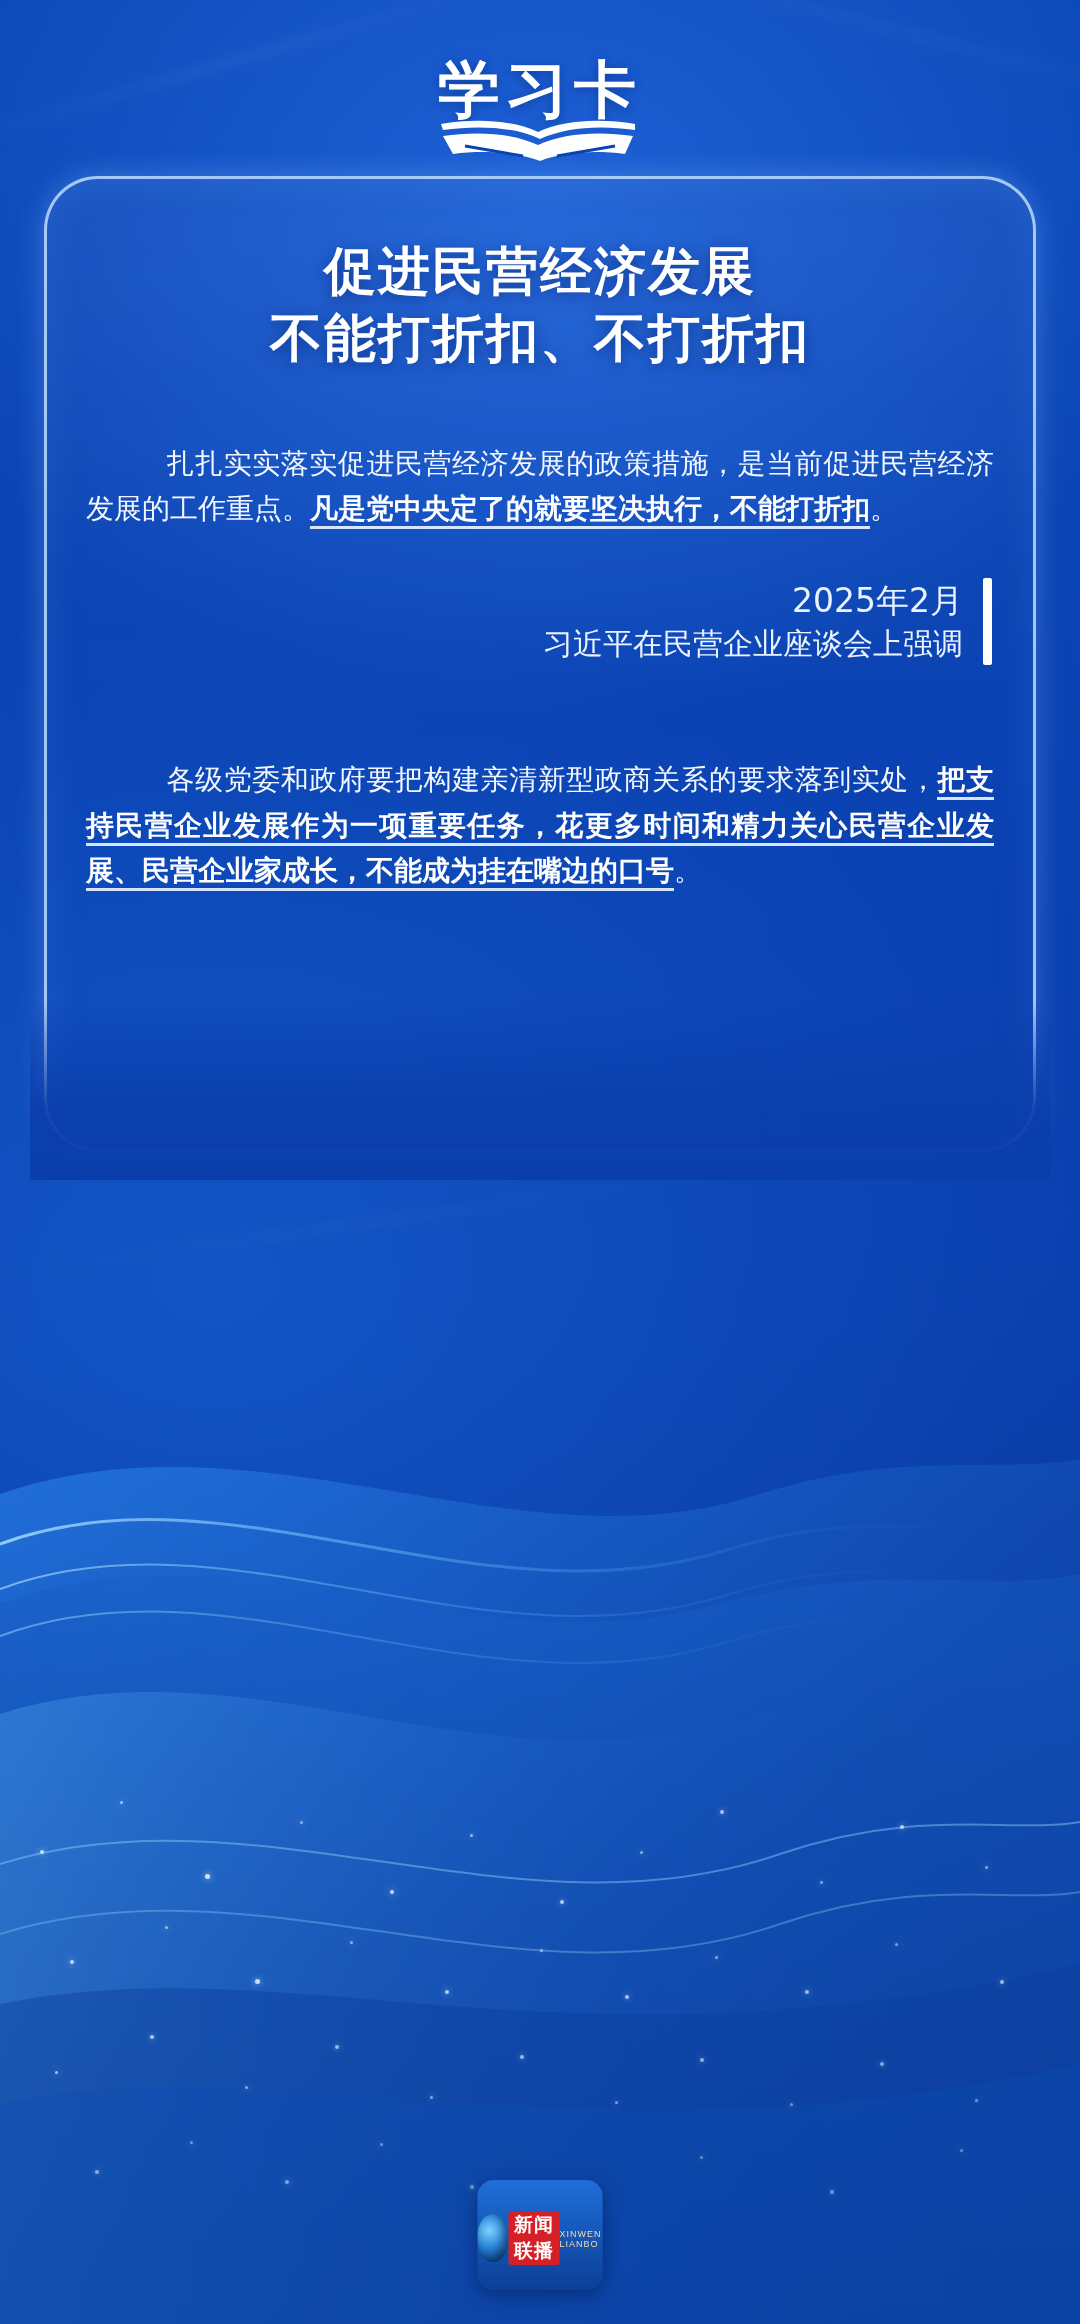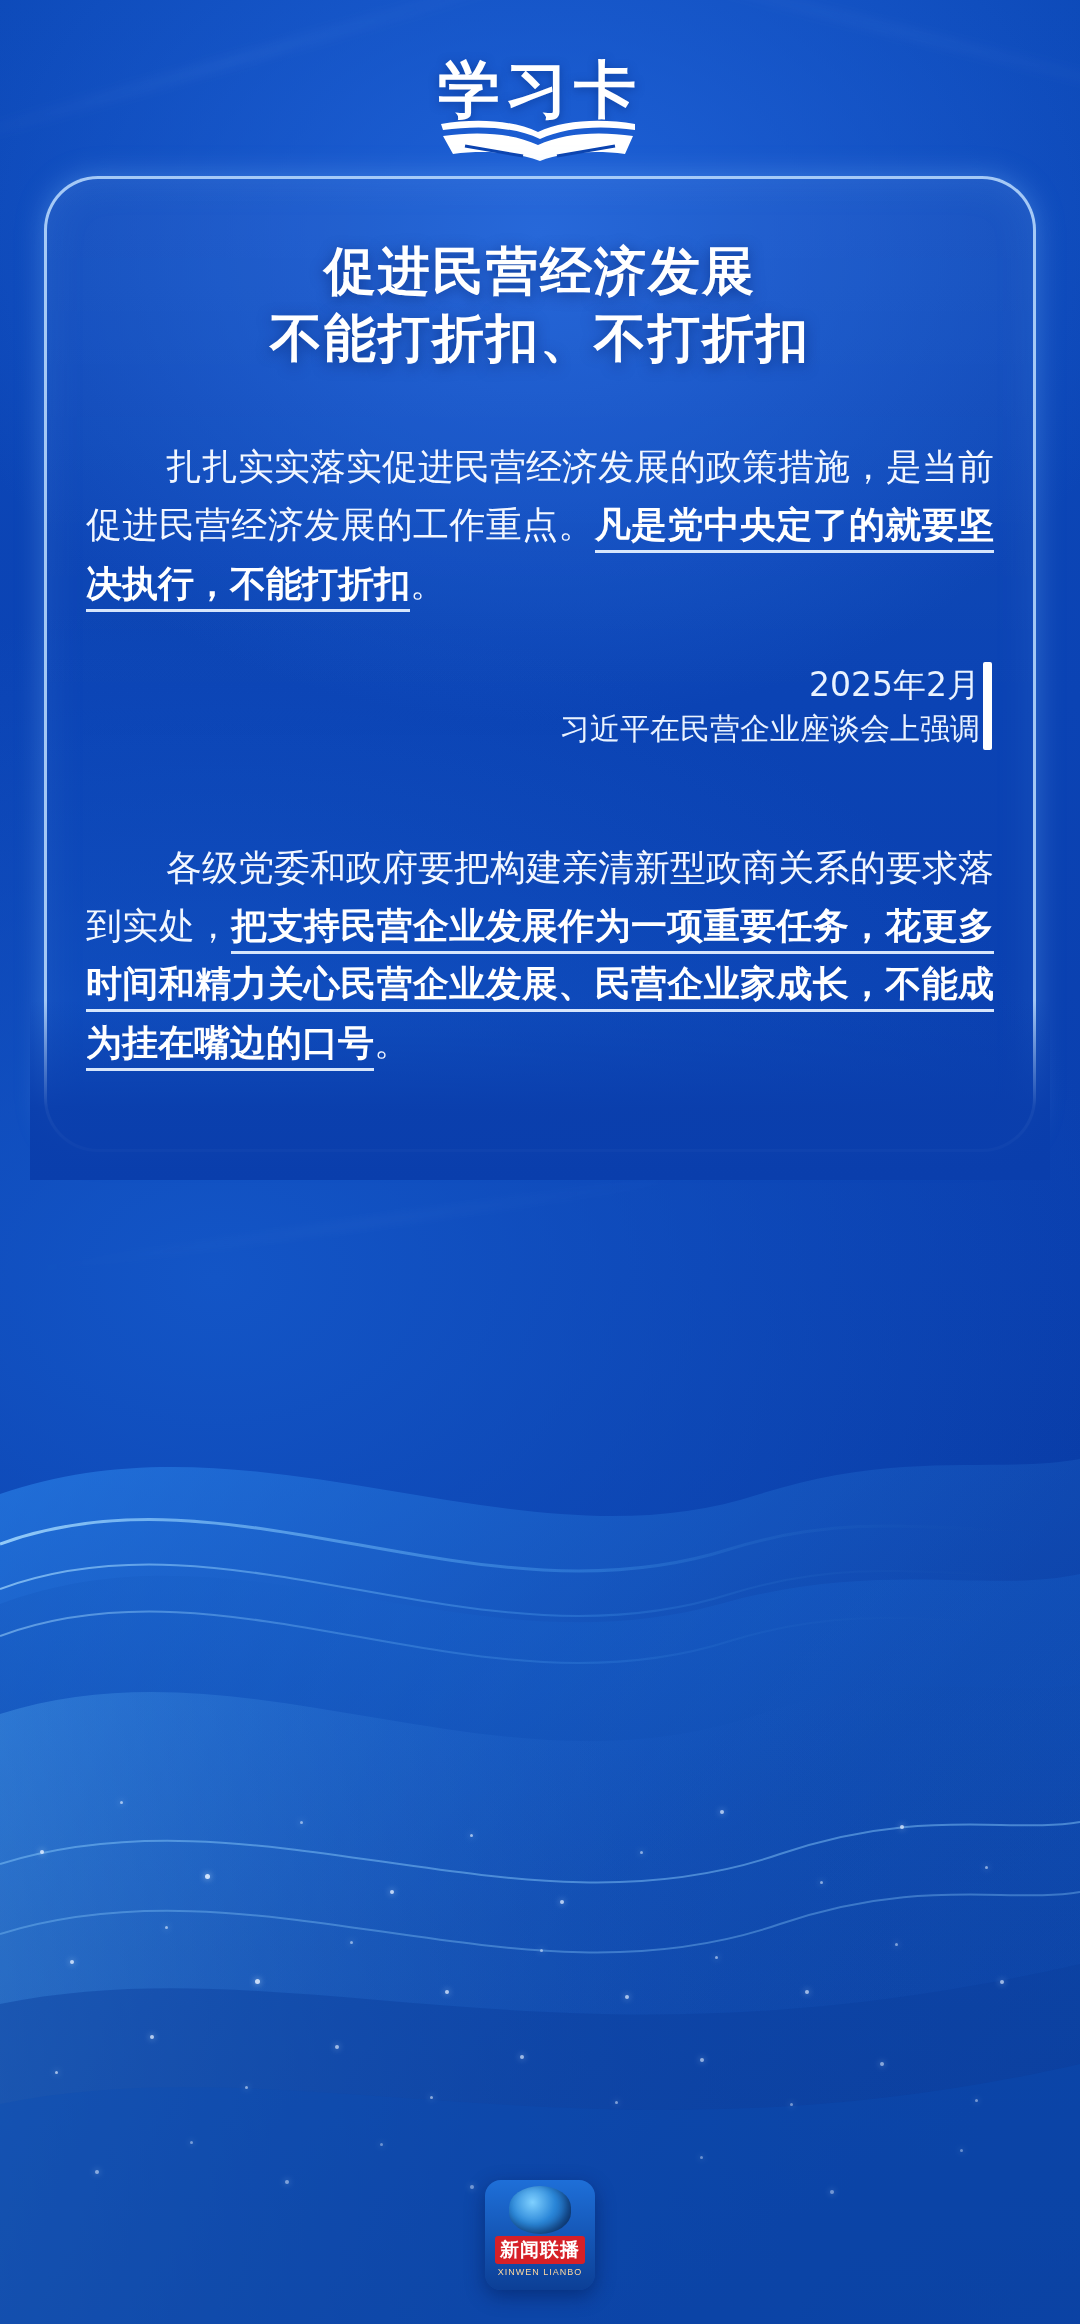--- a/index.html
+++ b/index.html
@@ -73,22 +73,22 @@
     font-weight:bold;
     font-size:52px;
     line-height:1.28;
     color:#ffffff;
     letter-spacing:2px;
     text-shadow:0 3px 14px rgba(0,30,100,.55);
   }
 
   .para {
     margin-top:70px;
-    font-family:Liberation Mono, monospace;
-    font-size:36px;
+    font-family:Liberation Sans, sans-serif;
+    font-size:28px;
     line-height:1.62;
     color:#f2f7ff;
     text-align:justify;
     text-justify:inter-ideograph;
     padding:0 14px;
   }
   .para .indent { display:inline-block; width:80px; }
   .hl {
     font-weight:bold;
     color:#ffffff;
@@ -100,21 +100,21 @@
     margin-top:46px;
     display:flex;
     justify-content:flex-end;
     align-items:stretch;
     padding-right:16px;
   }
   .source-lines {
     text-align:right;
     font-family:"DejaVu Sans", sans-serif;
     color:#eaf3ff;
-    padding-right:3px;
+    padding-right:20px;
   }
   .source-date { font-size:33px; line-height:1.38; }
   .source-desc { font-size:30px; line-height:1.4; }
   .source-bar {
     width:9px;
     background:#ffffff;
     border-radius:2px;
     align-self:stretch;
   }
 
@@ -125,25 +125,25 @@
   .waves { position:absolute; left:0; bottom:0; width:1080px; height:1080px; pointer-events:none; }
   .stars { position:absolute; left:0; bottom:0; width:1080px; height:900px; pointer-events:none; }
   .star {
     position:absolute; background:#dbeaff; border-radius:50%;
     box-shadow:0 0 6px rgba(200,228,255,.9);
   }
 
   
   .footer {
     position:absolute; left:50%; bottom:34px; transform:translateX(-50%);
-    width:110px; height:110px;
+    width:125px; height:110px;
     border-radius:16px;
     background:linear-gradient(180deg,#1e6fd8 0%, #0c3f96 100%);
     box-shadow:0 6px 20px rgba(0,20,70,.45);
-    display:flex; flex-direction:column; align-items:center; justify-content:flex-start;
+    display:flex; flex-direction:row; align-items:center; justify-content:flex-start;
     padding-top:4px;
     overflow:hidden;
   }
   .globe {
     width:62px; height:48px; margin-top:2px;
     border-radius:50%/45%;
     background:radial-gradient(circle at 38% 34%, #7fd0ff 0%, #2a86d8 45%, #0b3f8e 100%);
     box-shadow:inset -4px -4px 10px rgba(0,0,20,.4);
   }
   .footer-cn {

